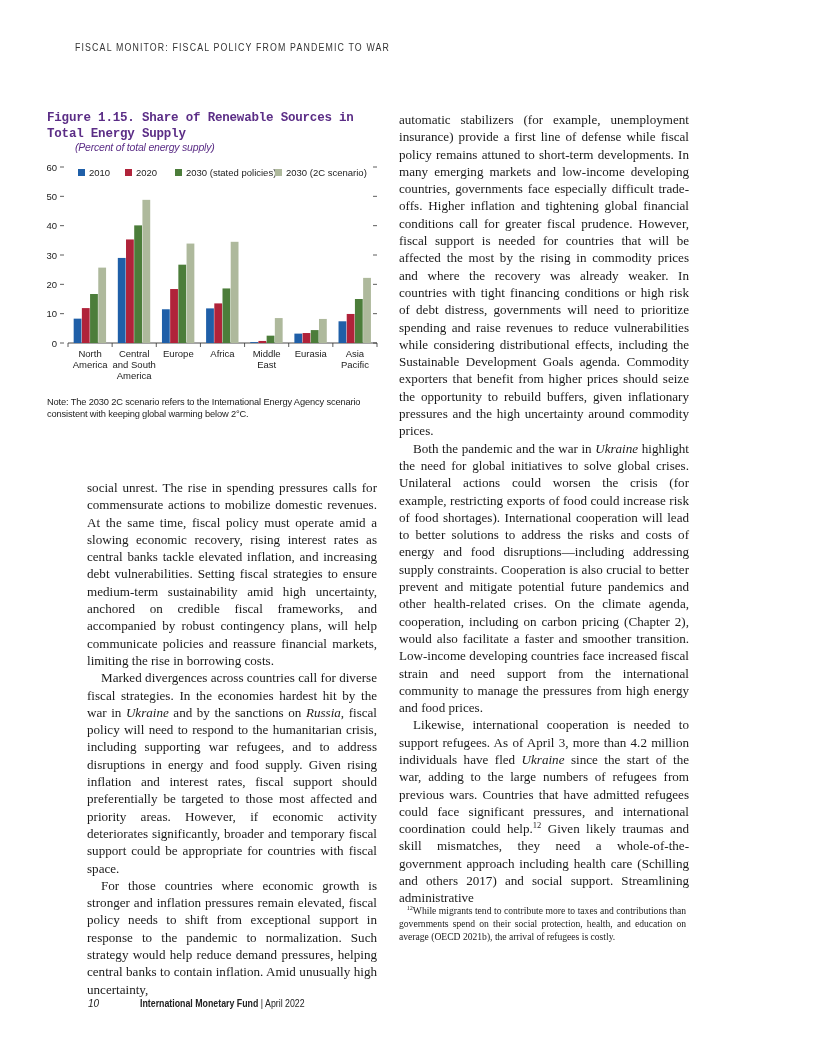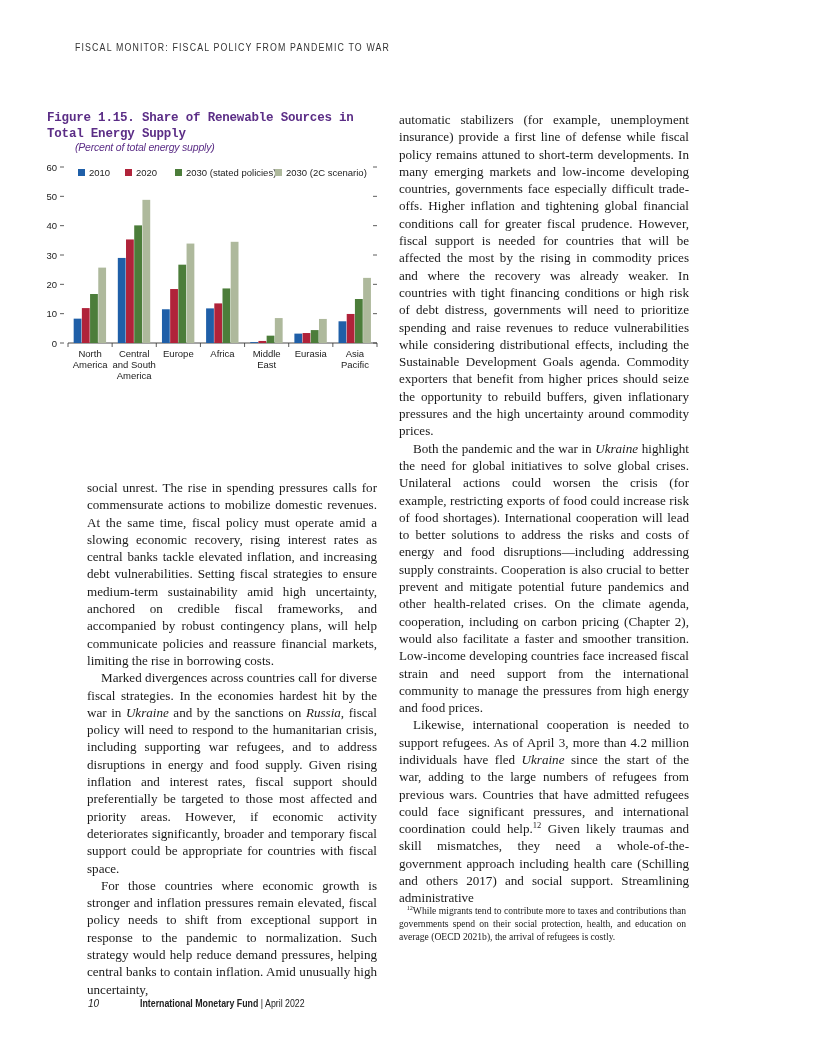--- a/index.html
+++ b/index.html
@@ -129,20 +129,21 @@
     <text x="49" y="18">2010</text>
     <rect x="85" y="11" width="7" height="7" fill="#b0233a"></rect>
     <text x="96" y="18">2020</text>
     <rect x="135" y="11" width="7" height="7" fill="#4c7d3a"></rect>
     <text x="146" y="18">2030 (stated policies)</text>
     <rect x="235" y="11" width="7" height="7" fill="#aeb99c"></rect>
     <text x="246" y="18">2030 (2C scenario)</text>
   </svg>
 
 <div class="fig-notes">
+  <div>Note: The 2030 2C scenario refers to the International Energy Agency scenario consistent with keeping global warming below 2°C.</div>
 </div>
 
 <div class="col col-left">
   <p>social unrest. The rise in spending pressures calls for commensurate actions to mobilize domestic revenues. At the same time, fiscal policy must operate amid a slowing economic recovery, rising interest rates as central banks tackle elevated inflation, and increasing debt vulnerabilities. Setting fiscal strategies to ensure medium-term sustainability amid high uncertainty, anchored on credible fiscal frameworks, and accompanied by robust contingency plans, will help communicate policies and reassure financial markets, limiting the rise in borrowing costs.</p>
   <p class="indent"><span>Marked divergences across countries call for diverse fiscal strategies. In the economies hardest hit by the war in </span><i>Ukraine</i><span> and by the sanctions on </span><i>Russia</i><span>, fiscal policy will need to respond to the humanitarian crisis, including supporting war refugees, and to address disruptions in energy and food supply. Given rising inflation and interest rates, fiscal support should preferentially be targeted to those most affected and priority areas. However, if economic activity deteriorates significantly, broader and temporary fiscal support could be appropriate for countries with fiscal space.</span></p>
   <p class="indent">For those countries where economic growth is stronger and inflation pressures remain elevated, fiscal policy needs to shift from exceptional support in response to the pandemic to normalization. Such strategy would help reduce demand pressures, helping central banks to contain inflation. Amid unusually high uncertainty,</p>
 </div>
 
 <div class="col col-right">
   <p>automatic stabilizers (for example, unemployment insurance) provide a first line of defense while fiscal policy remains attuned to short-term developments. In many emerging markets and low-income developing countries, governments face especially difficult trade-offs. Higher inflation and tightening global financial conditions call for greater fiscal prudence. However, fiscal support is needed for countries that will be affected the most by the rising in commodity prices and where the recovery was already weaker. In countries with tight financing conditions or high risk of debt distress, governments will need to prioritize spending and raise revenues to reduce vulnerabilities while considering distributional effects, including the Sustainable Development Goals agenda. Commodity exporters that benefit from higher prices should seize the opportunity to rebuild buffers, given inflationary pressures and the high uncertainty around commodity prices.</p>

